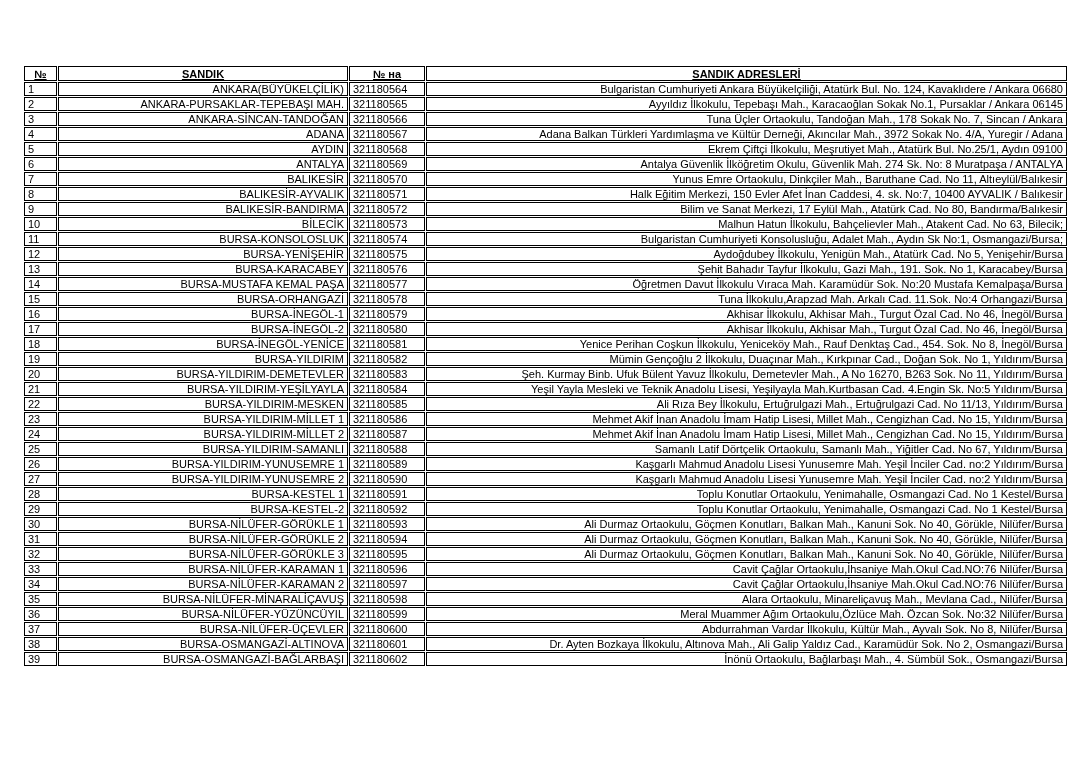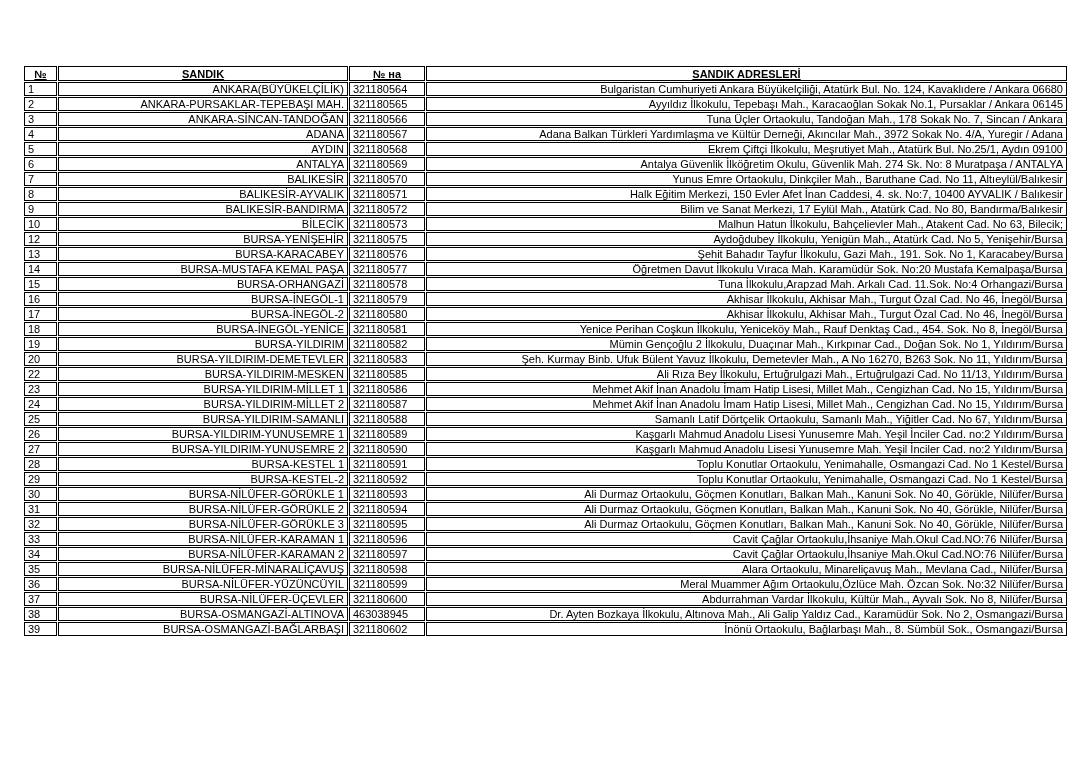--- a/index.html
+++ b/index.html
@@ -125,20 +125,26 @@
           <td class="cell-number">321180572</td>
           <td class="cell-address">Bilim ve Sanat Merkezi, 17 Eylül Mah., Atatürk Cad. No 80, Bandırma/Balıkesir</td>
         </tr>
         <tr>
           <td class="cell-no">10</td>
           <td class="cell-sandik">BİLECİK</td>
           <td class="cell-number">321180573</td>
           <td class="cell-address">Malhun Hatun İlkokulu, Bahçelievler Mah., Atakent Cad. No 63, Bilecik;</td>
         </tr>
         <tr>
+          <td class="cell-no">11</td>
+          <td class="cell-sandik">BURSA-KONSOLOSLUK</td>
+          <td class="cell-number">321180574</td>
+          <td class="cell-address">Bulgaristan Cumhuriyeti Konsolusluğu, Adalet Mah., Aydın Sk No:1, Osmangazi/Bursa;</td>
+        </tr>
+        <tr>
           <td class="cell-no">12</td>
           <td class="cell-sandik">BURSA-YENİŞEHİR</td>
           <td class="cell-number">321180575</td>
           <td class="cell-address">Aydoğdubey İlkokulu, Yenigün Mah., Atatürk Cad. No 5, Yenişehir/Bursa</td>
         </tr>
         <tr>
           <td class="cell-no">13</td>
           <td class="cell-sandik">BURSA-KARACABEY</td>
           <td class="cell-number">321180576</td>
           <td class="cell-address">Şehit Bahadır Tayfur İlkokulu, Gazi Mah., 191. Sok. No 1, Karacabey/Bursa</td>
@@ -179,20 +185,26 @@
           <td class="cell-number">321180582</td>
           <td class="cell-address">Mümin Gençoğlu 2 İlkokulu, Duaçınar Mah., Kırkpınar Cad., Doğan Sok. No 1, Yıldırım/Bursa</td>
         </tr>
         <tr>
           <td class="cell-no">20</td>
           <td class="cell-sandik">BURSA-YILDIRIM-DEMETEVLER</td>
           <td class="cell-number">321180583</td>
           <td class="cell-address">Şeh. Kurmay Binb. Ufuk Bülent Yavuz İlkokulu, Demetevler Mah., A No 16270, B263 Sok. No 11, Yıldırım/Bursa</td>
         </tr>
         <tr>
+          <td class="cell-no">21</td>
+          <td class="cell-sandik">BURSA-YILDIRIM-YEŞİLYAYLA</td>
+          <td class="cell-number">321180584</td>
+          <td class="cell-address">Yeşil Yayla Mesleki ve Teknik Anadolu Lisesi, Yeşilyayla Mah.Kurtbasan Cad. 4.Engin Sk. No:5 Yıldırım/Bursa</td>
+        </tr>
+        <tr>
           <td class="cell-no">22</td>
           <td class="cell-sandik">BURSA-YILDIRIM-MESKEN</td>
           <td class="cell-number">321180585</td>
           <td class="cell-address">Ali Rıza Bey İlkokulu, Ertuğrulgazi Mah., Ertuğrulgazi Cad. No 11/13, Yıldırım/Bursa</td>
         </tr>
         <tr>
           <td class="cell-no">23</td>
           <td class="cell-sandik">BURSA-YILDIRIM-MİLLET 1</td>
           <td class="cell-number">321180586</td>
           <td class="cell-address">Mehmet Akif İnan Anadolu İmam Hatip Lisesi, Millet Mah., Cengizhan Cad. No 15, Yıldırım/Bursa</td>
@@ -277,24 +289,24 @@
         </tr>
         <tr>
           <td class="cell-no">37</td>
           <td class="cell-sandik">BURSA-NİLÜFER-ÜÇEVLER</td>
           <td class="cell-number">321180600</td>
           <td class="cell-address">Abdurrahman Vardar İlkokulu, Kültür Mah., Ayvalı Sok. No 8, Nilüfer/Bursa</td>
         </tr>
         <tr>
           <td class="cell-no">38</td>
           <td class="cell-sandik">BURSA-OSMANGAZİ-ALTINOVA</td>
-          <td class="cell-number">463038945</td>
+          <td class="cell-number">321180601</td>
           <td class="cell-address">Dr. Ayten Bozkaya İlkokulu, Altınova Mah., Ali Galip Yaldız Cad., Karamüdür Sok. No 2, Osmangazi/Bursa</td>
         </tr>
         <tr>
           <td class="cell-no">39</td>
           <td class="cell-sandik">BURSA-OSMANGAZİ-BAĞLARBAŞI</td>
           <td class="cell-number">321180602</td>
-          <td class="cell-address">İnönü Ortaokulu, Bağlarbaşı Mah., 8. Sümbül Sok., Osmangazi/Bursa</td>
+          <td class="cell-address">İnönü Ortaokulu, Bağlarbaşı Mah., 4. Sümbül Sok., Osmangazi/Bursa</td>
         </tr>
       </tbody>
   </table>
 </div>
 
 </body></html>

